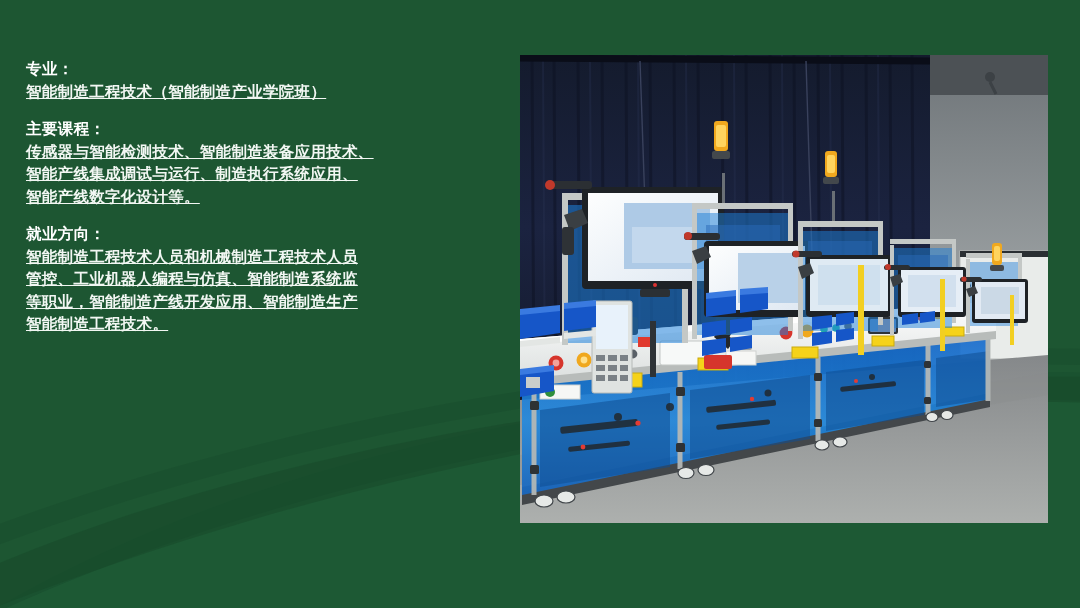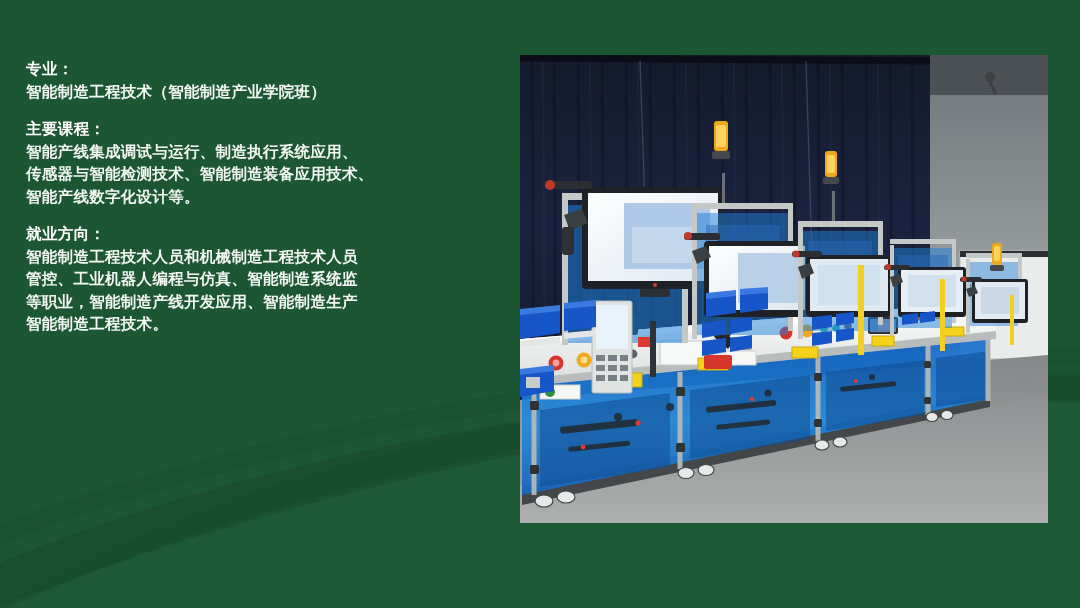--- a/index.html
+++ b/index.html
@@ -15,21 +15,21 @@
 
   
   .text-col{position:absolute;left:26px;top:58px;width:480px;}
 
   .blk{margin:0 0 0 0;}
   .blk + .blk{margin-top:15px;}
 
   .head{color:#ffffff;font-weight:bold;font-size:15.5px;line-height:22.5px;
         letter-spacing:.4px;white-space:pre;}
   .body-line{color:#f2f7f3;font-weight:bold;font-size:15.5px;
-             line-height:22.5px;letter-spacing:.3px;white-space:pre;}
+             line-height:22.5px;letter-spacing:.3px;white-space:pre;text-decoration:underline;}
 
   
   .photo{position:absolute;left:520px;top:55px;width:528px;height:468px;
          overflow:hidden;background:#1b2435;}
   .photo svg{display:block;width:100%;height:100%;}
 </style>
 </head>
 <body>
 
 <div class="slide" style="background: rgb(29, 86, 50);">
@@ -51,22 +51,22 @@
 
   <div class="text-col">
 
     <div class="blk">
       <div class="head">专业：</div>
       <div class="body-line">智能制造工程技术（智能制造产业学院班）</div>
     </div>
 
     <div class="blk">
       <div class="head">主要课程：</div>
+      <div class="body-line">传感器与智能检测技术、智能制造装备应用技术、</div>
       <div class="body-line">智能产线集成调试与运行、制造执行系统应用、</div>
-      <div class="body-line">传感器与智能检测技术、智能制造装备应用技术、</div>
       <div class="body-line">智能产线数字化设计等。</div>
     </div>
 
     <div class="blk">
       <div class="head">就业方向：</div>
       <div class="body-line">智能制造工程技术人员和机械制造工程技术人员</div>
       <div class="body-line">管控、工业机器人编程与仿真、智能制造系统监</div>
       <div class="body-line">等职业，智能制造产线开发应用、智能制造生产</div>
       <div class="body-line">智能制造工程技术。</div>
     </div>

